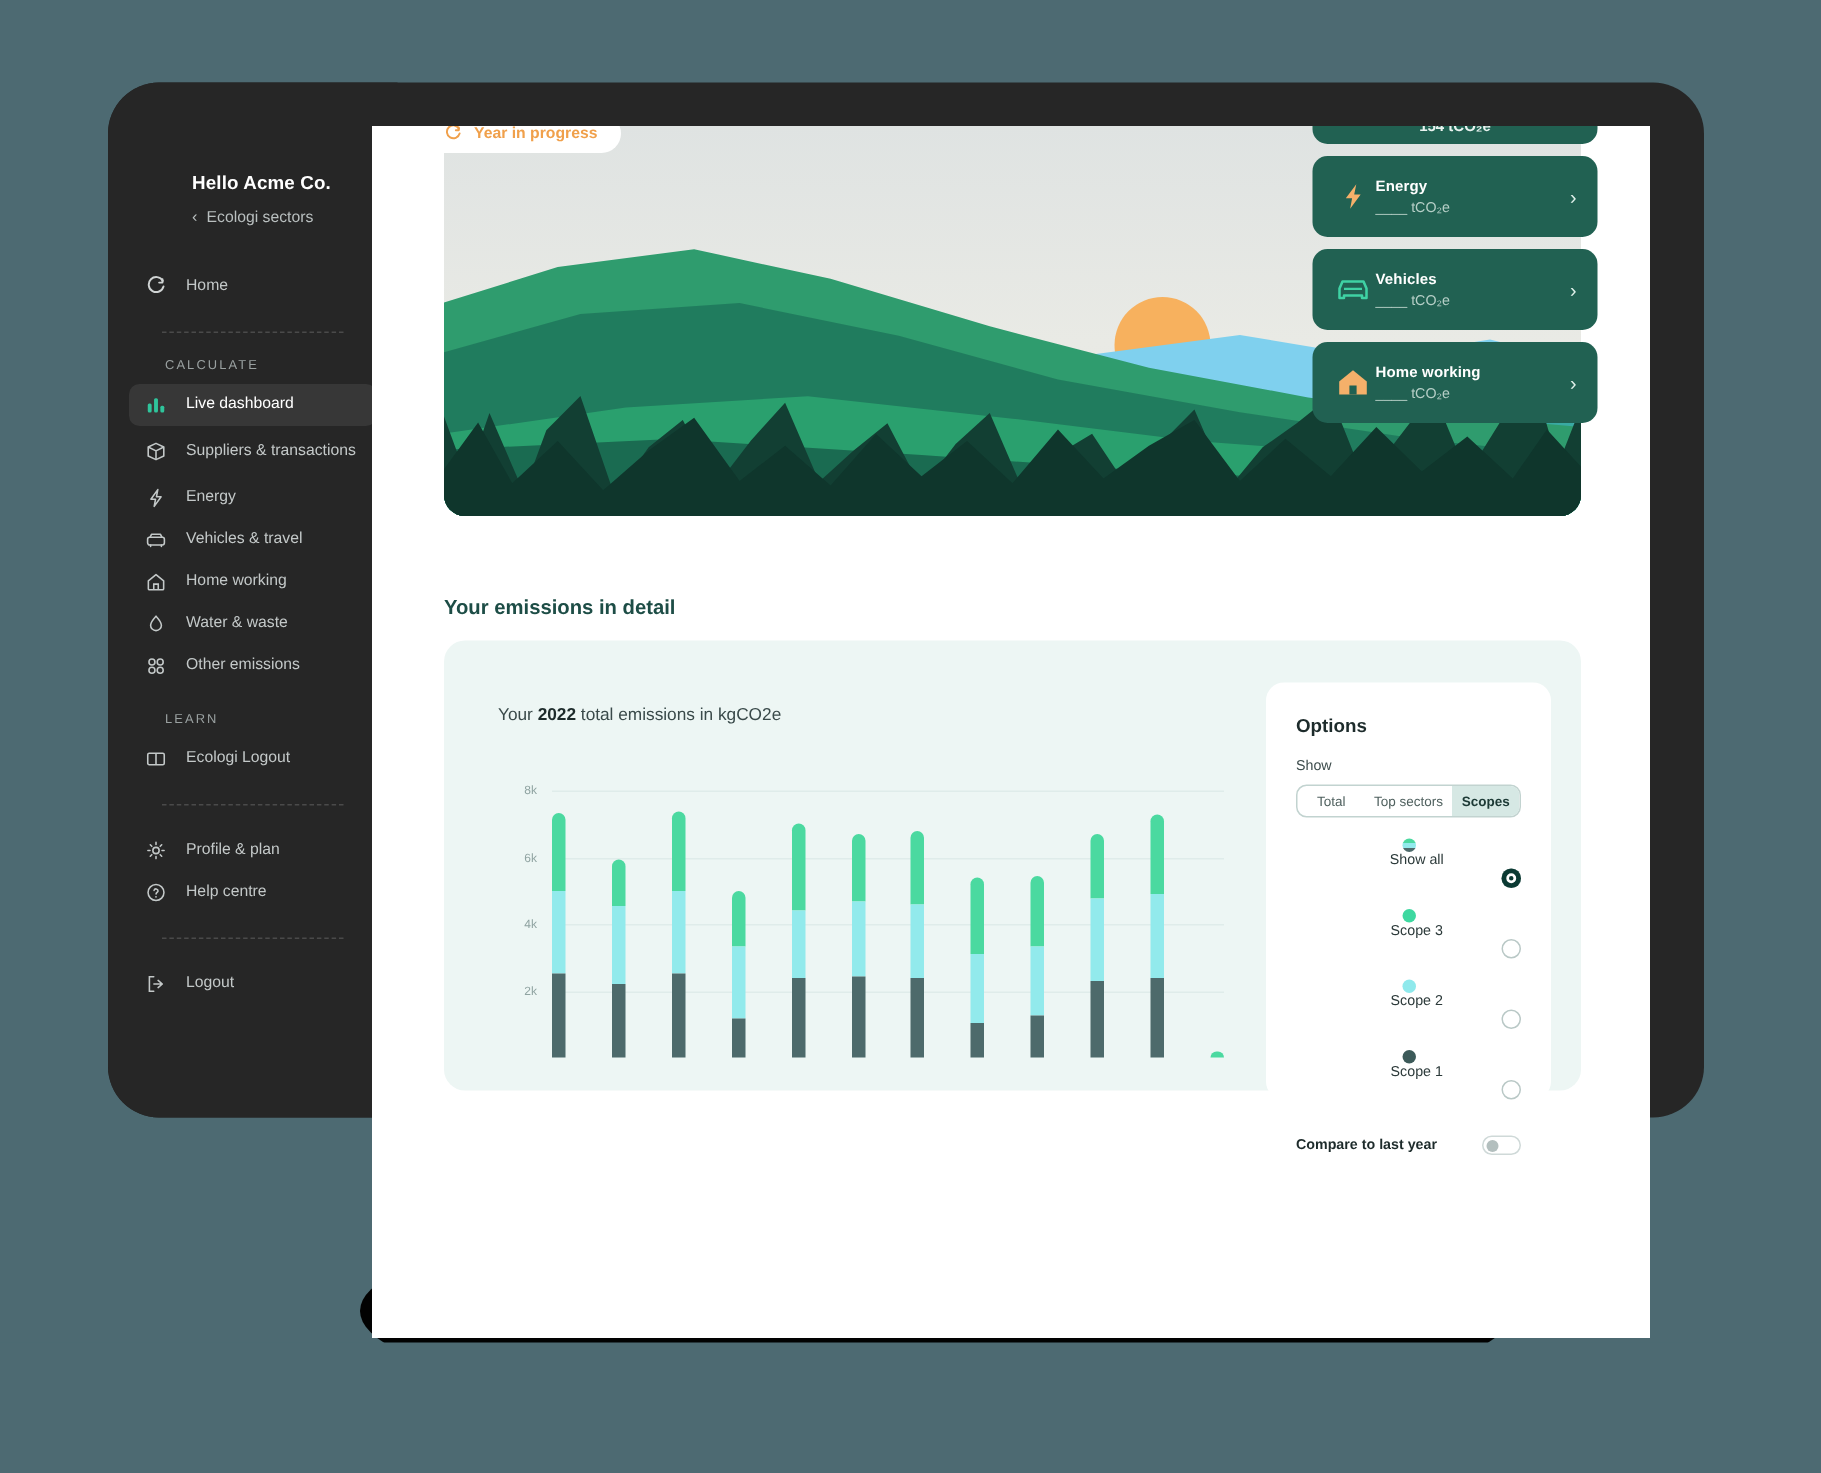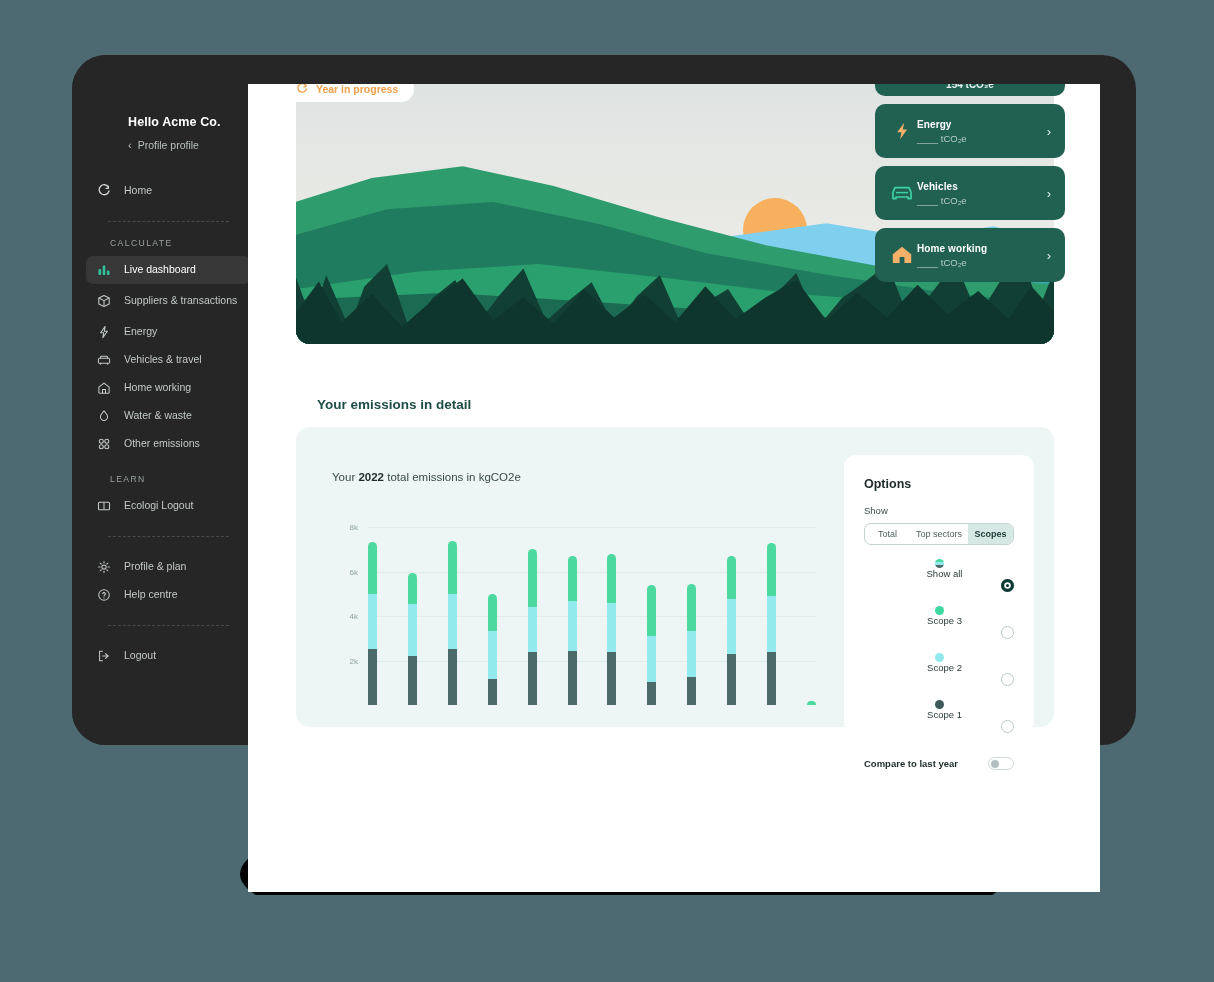--- a/index.html
+++ b/index.html
@@ -144,21 +144,21 @@
   .ecard.partial { height: 34px; align-items: flex-end; padding-bottom: 6px; border-radius: 0 0 10px 10px; }
   .ecard .cico { width: 30px; flex: 0 0 30px; display:flex; align-items:center; justify-content:center; }
   .ecard .ctxt { flex: 1; }
   .ecard .ctitle { font-size: 10px; font-weight: bold; letter-spacing: .1px; }
   .ecard .cval { font-size: 9.5px; color: #b6cfc7; margin-top: 3px; }
   .ecard .carrow { font-size: 13px; color: #dff0ea; margin-left: auto; padding-right: 2px; }
 
   
   .sec-title {
     position: absolute; left: 48px; top: 313px;
-    font-size: 13.5px; font-weight: bold; color: #1d4d46; margin-left: 21px;
+    font-size: 13.5px; font-weight: bold; color: #1d4d46;
   }
   .chart-card {
     position: absolute; left: 48px; top: 343px;
     width: 758px; height: 300px; background: #edf6f4; border-radius: 14px;
   }
   .chart-title {
     position: absolute; left: 36px; top: 44px; font-size: 11.5px; color: #3a4a4a;
   }
   .chart-title b { color: #1d2b2b; }
   .plot { position: absolute; left: 40px; top: 78px; width: 480px; height: 200px; }
@@ -240,21 +240,21 @@
   <div class="stand-flare-l"></div>
   <div class="stand-flare-r"></div>
   <div class="stand-base"></div>
   <div class="bg-bottom"></div>
 
   <div class="sidebar">
     <div class="brand">
       <div class="brand-title">Hello Acme Co.</div>
       <div class="brand-sub">
         <span class="chev-l">‹</span>
-        <span>Profile profile</span>
+        <span>Ecologi sectors</span>
       </div>
     </div>
 
     <div class="nav">
       <div class="nav-item" style="margin-top:20px;">
         <span class="ico">
           <svg width="14" height="14" viewBox="0 0 14 14">
               <path d="M11.5 3.2A5 5 0 1 0 12 7" fill="none" stroke="#cfd3d3" stroke-width="1.3" stroke-linecap="round"></path>
               <path d="M11.3 2.2V4.4H9.1" fill="none" stroke="#cfd3d3" stroke-width="1.3" stroke-linecap="round" stroke-linejoin="round"></path>
             </svg>

